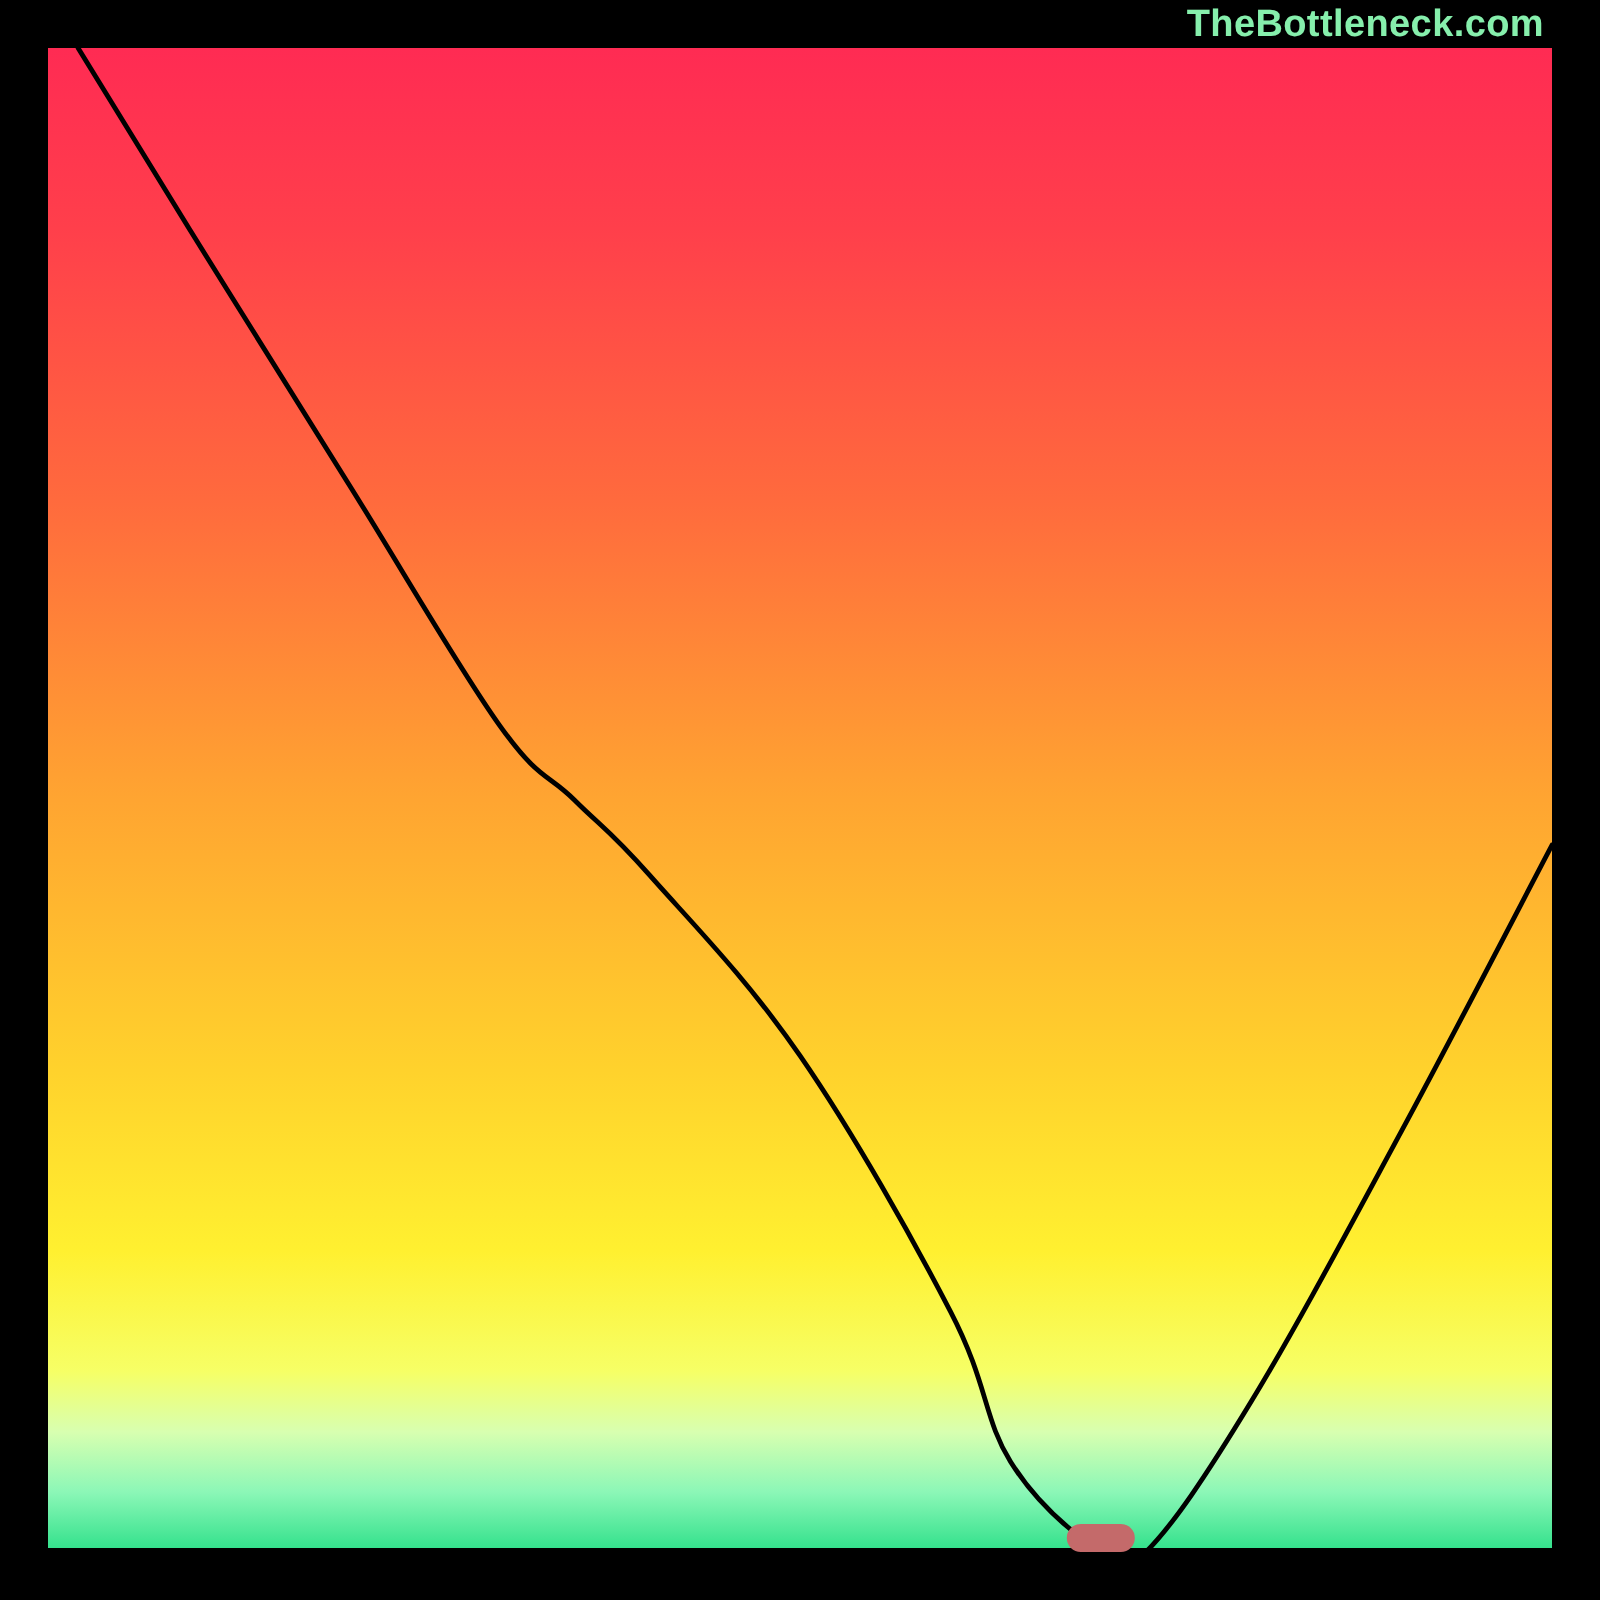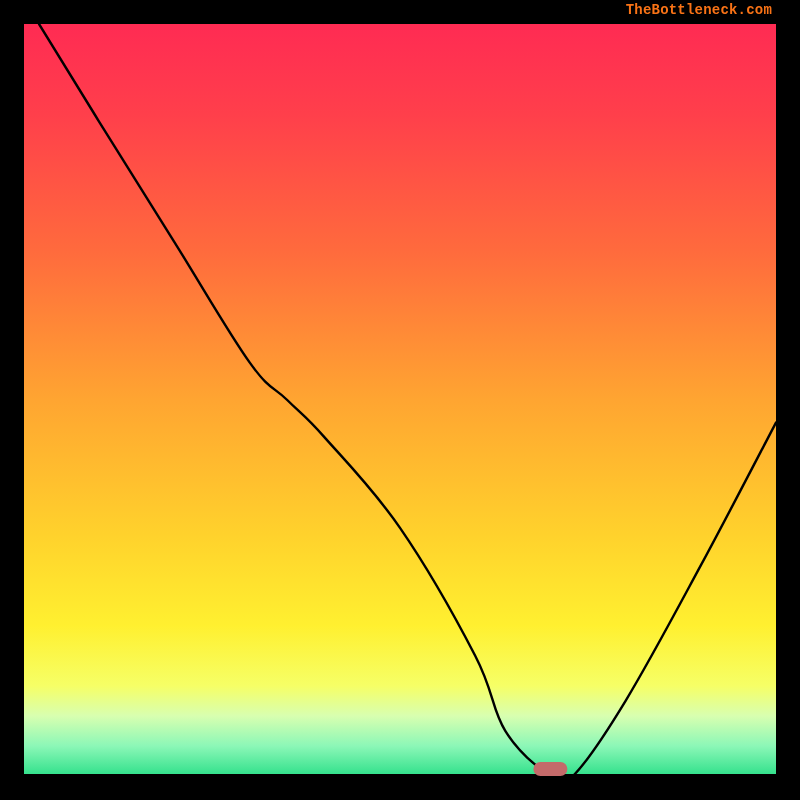--- a/index.html
+++ b/index.html
@@ -22,24 +22,24 @@
     position: absolute;
     left: 0;
     top: 0;
     width: 752px;
     height: 752px;
   }
   .watermark {
     position: absolute;
     top: 2px;
     right: 28px;
-    font-family: Liberation Mono, monospace;
-    font-size: 14px;
+    font-family: Liberation Sans, sans-serif;
+    font-size: 19px;
     font-weight: 600;
-    color: #f97316;
+    color: #86efac;
     letter-spacing: 0.2px;
     user-select: none;
   }
   svg {
     display: block;
   }
 </style>
 </head>
 <body>
 

